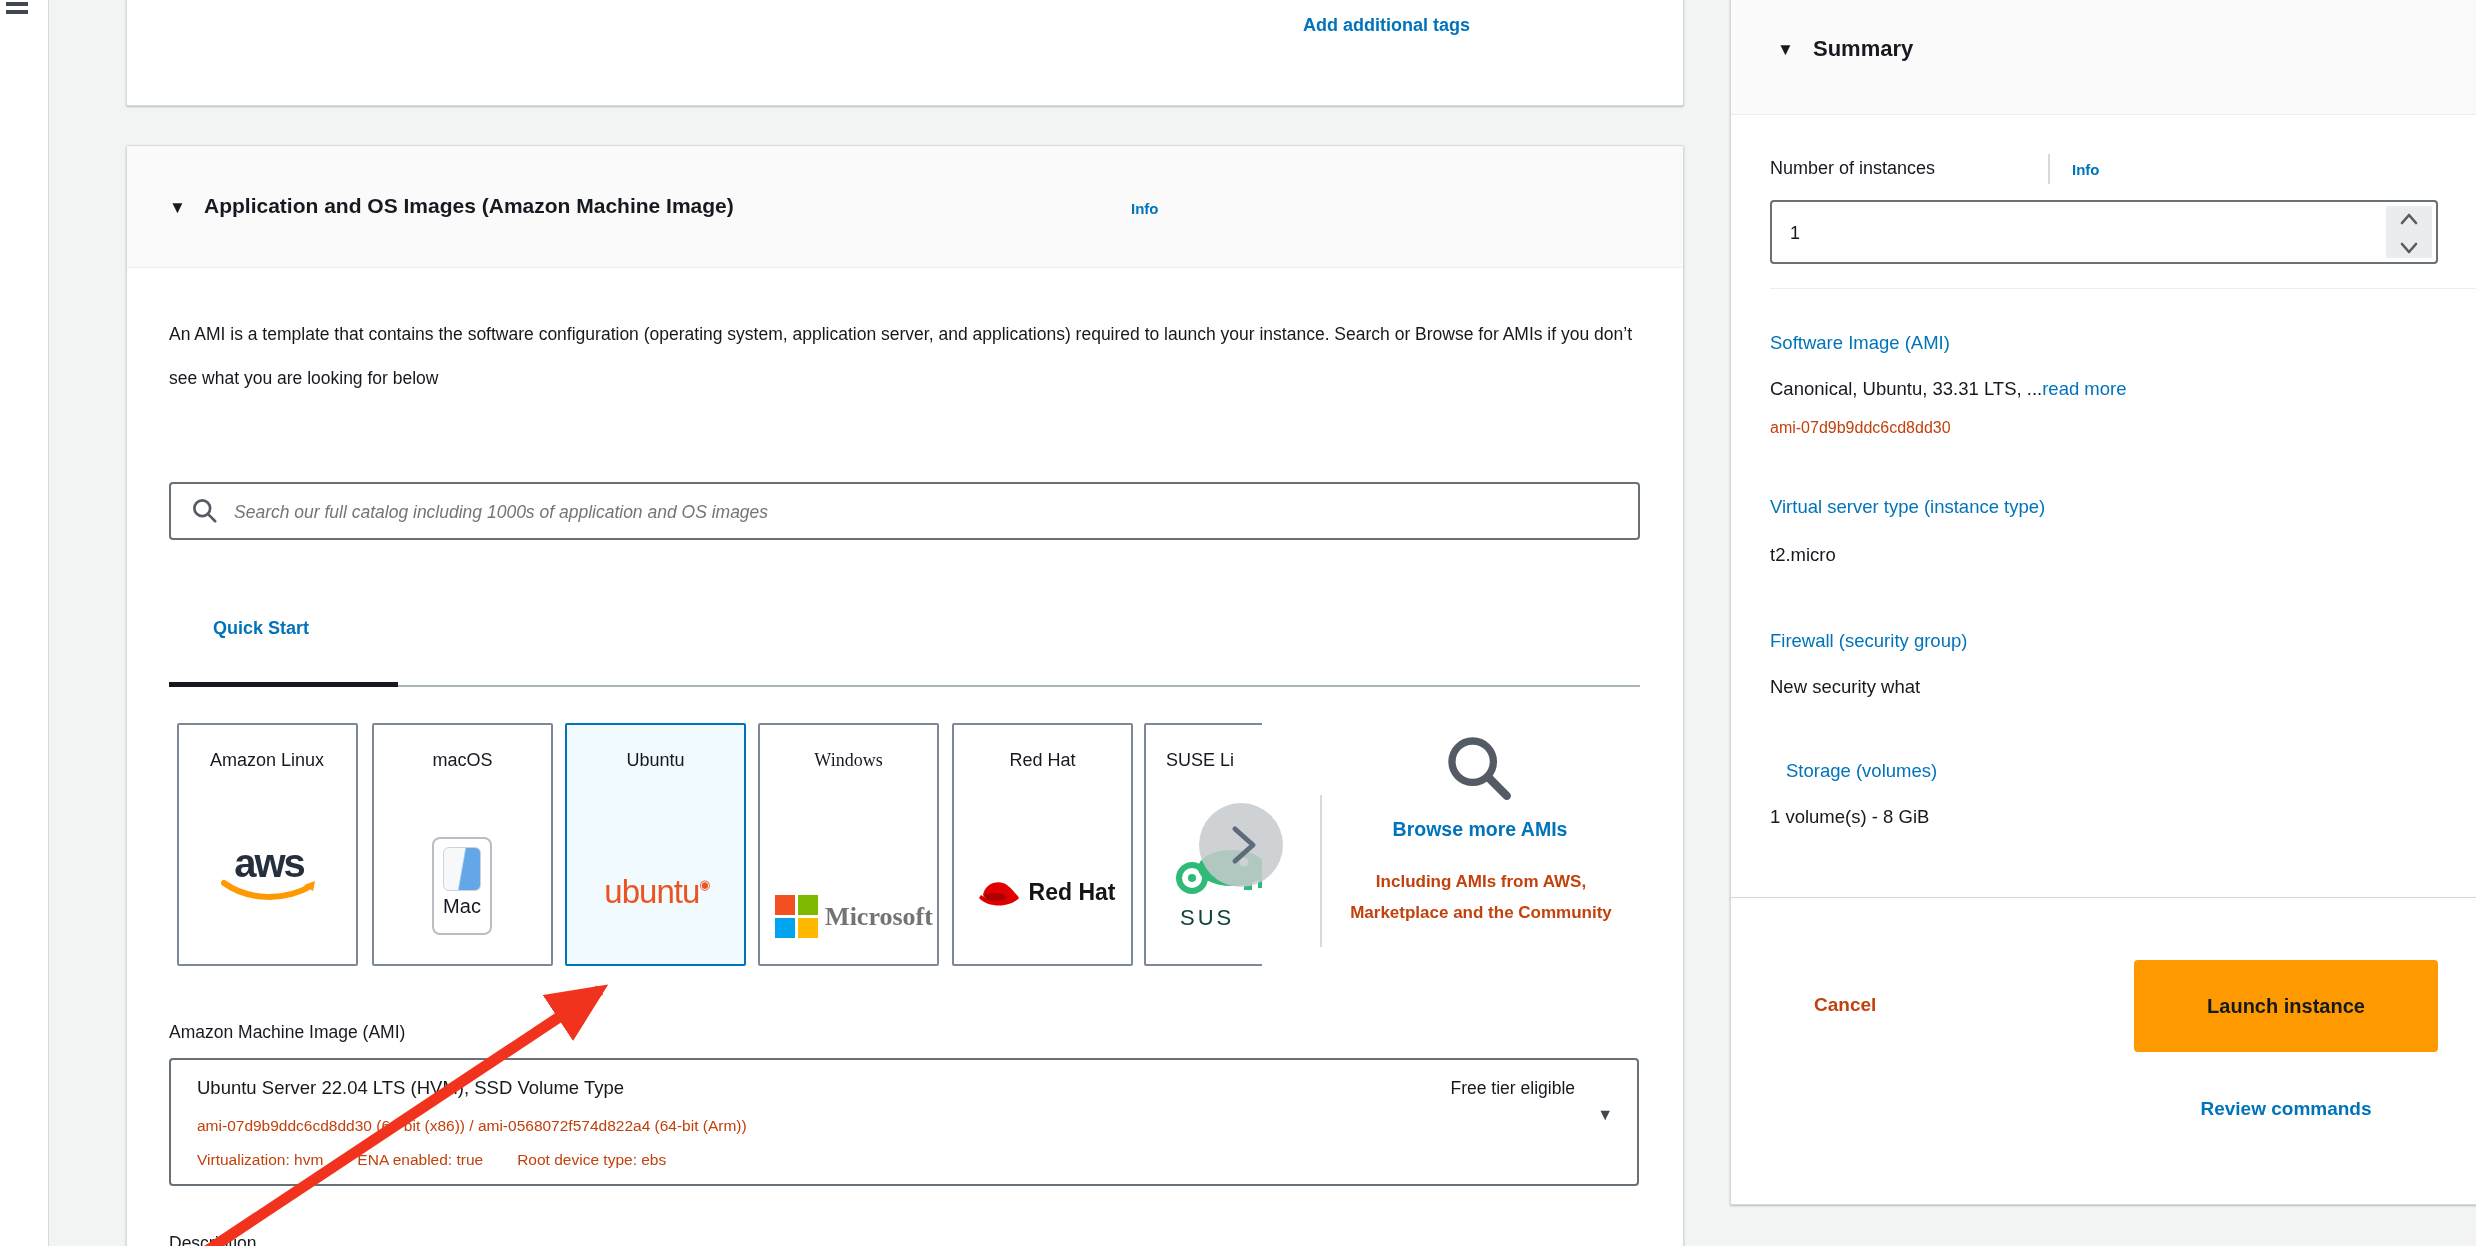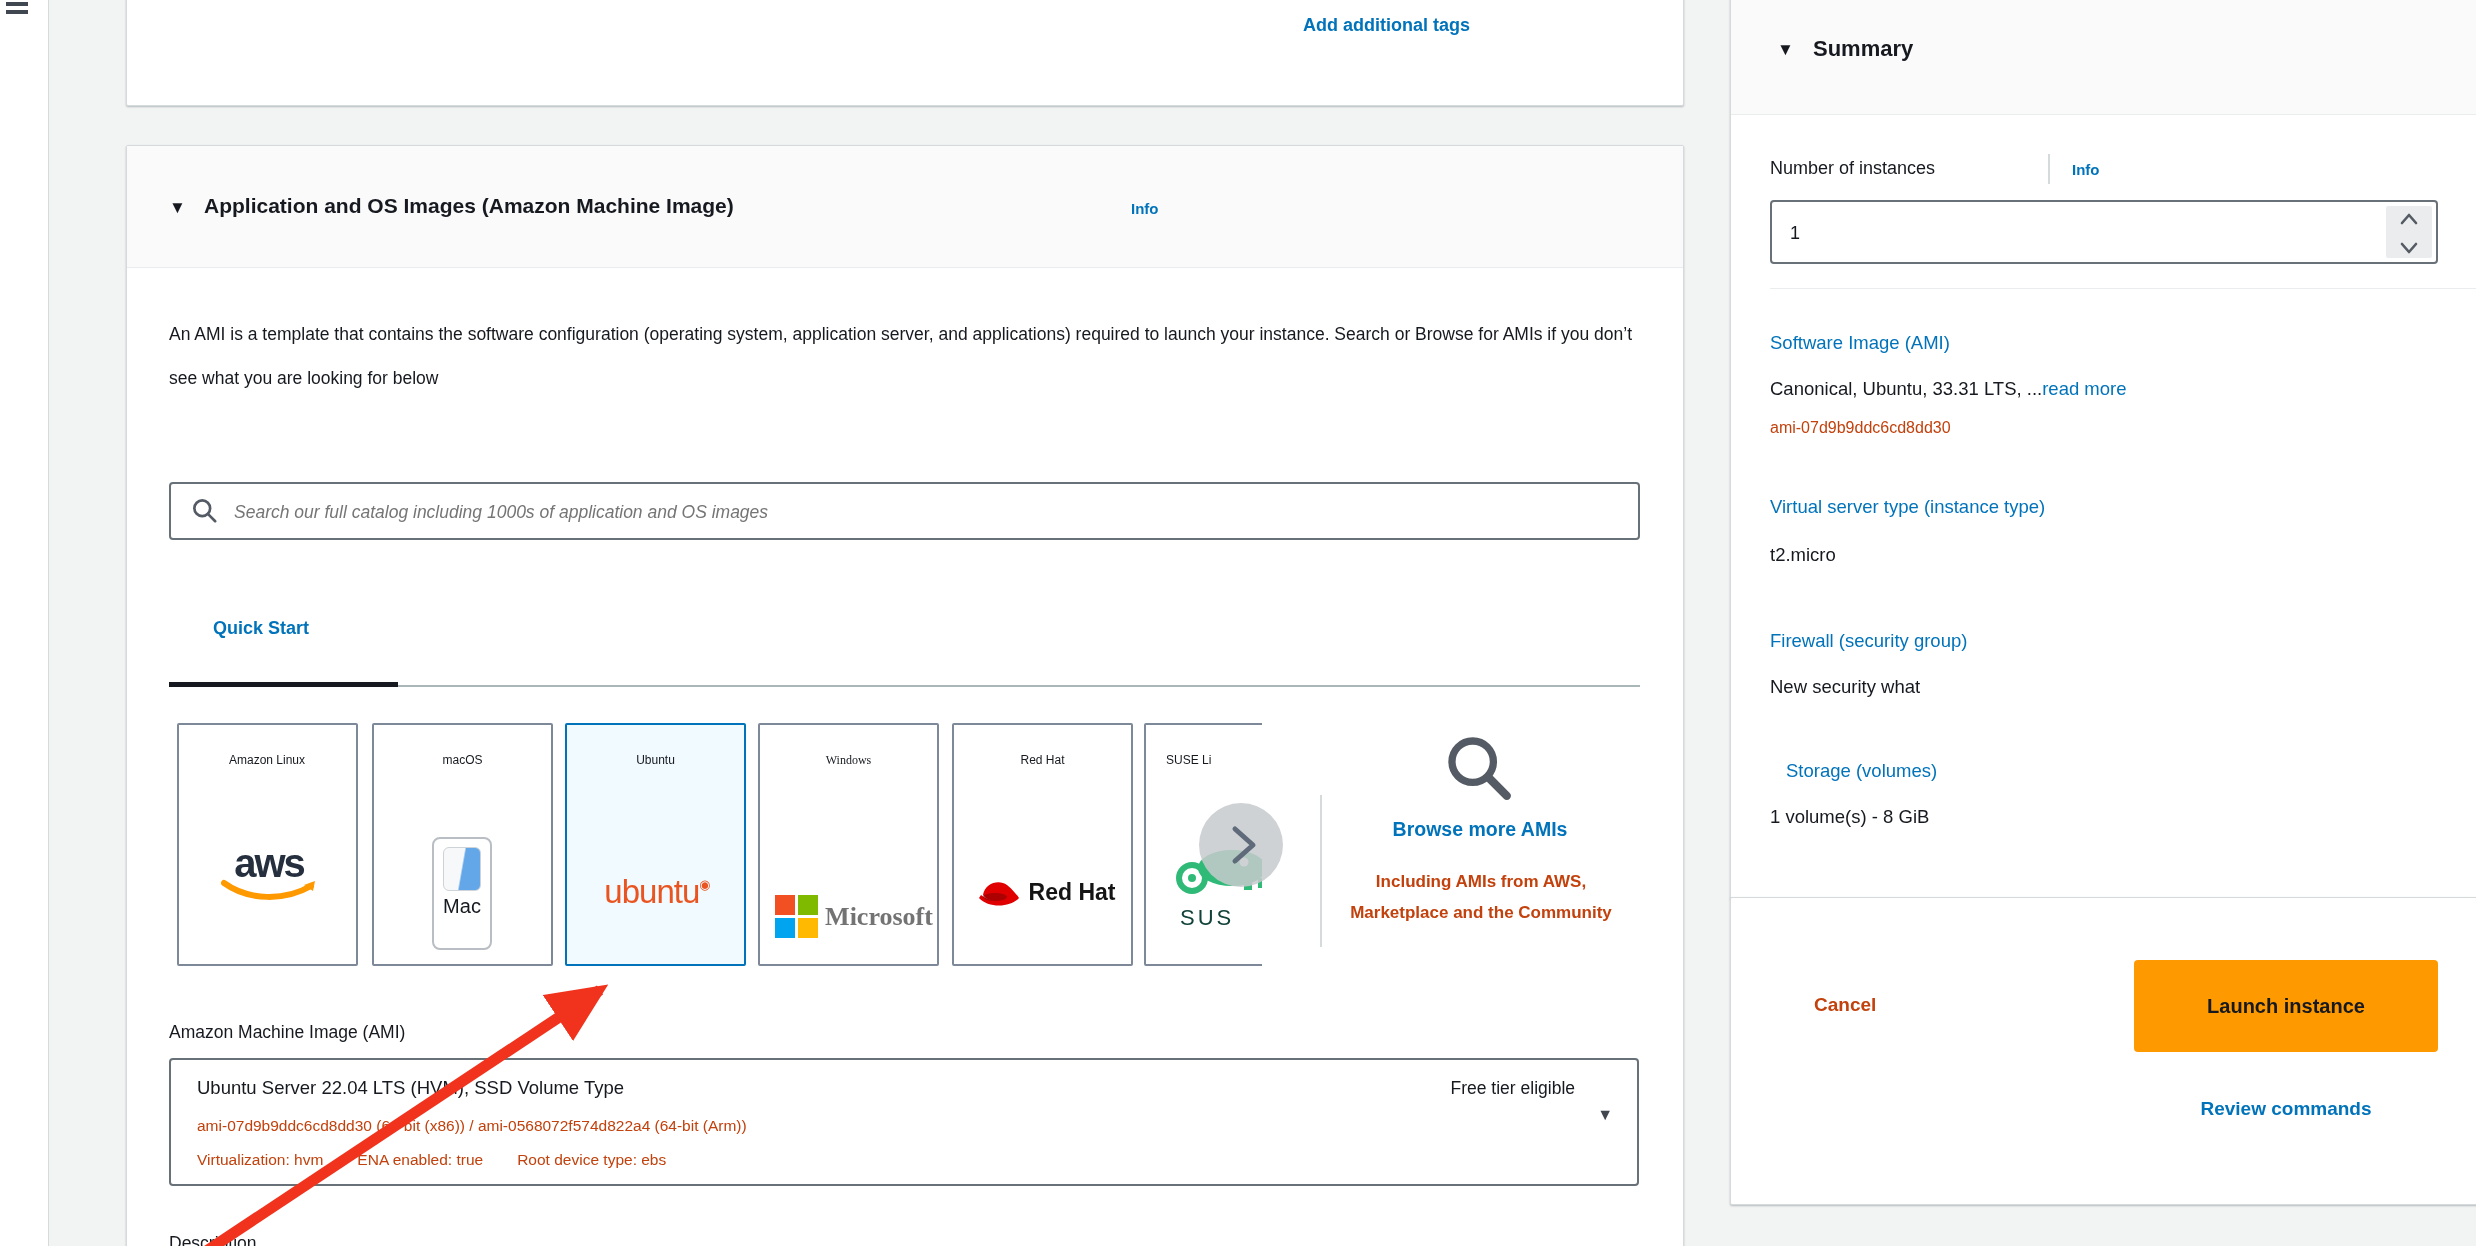--- a/index.html
+++ b/index.html
@@ -10,21 +10,21 @@
         box-shadow:0 1px 2px rgba(0,28,36,.25);}
   .sechead{position:absolute;left:0;right:0;top:0;background:#fafafa;border-bottom:1px solid #eaeded;}
   .lnk{color:#0073bb;cursor:pointer;}
   .gray{color:#c2410c;}
   .bold{font-weight:bold;}
   .input{position:absolute;background:#fff;border:2px solid #687078;border-radius:4px;box-sizing:border-box;
          font-family:"Liberation Sans",sans-serif;color:#16191f;}
   .oscard{position:absolute;top:0;width:181px;height:243px;background:#fff;border:2px solid #7d8998;
           border-radius:2px;box-sizing:border-box;text-align:center;cursor:pointer;}
   .oscard.sel{border-color:#0073bb;background:#f1faff;}
-  .oslabel{margin-top:22px;font-size:12px;line-height:26px;color:#16191f;}
+  .oslabel{margin-top:22px;font-size:18px;line-height:26px;color:#16191f;}
   .caret{color:#16191f;font-size:15px;}
   input{outline:none;}
 </style>
 </head>
 <body>
 
 <div class="page">
 
   <div class="abs" style="left:0;top:0;width:48px;height:1246px;background:#fff;border-right:1px solid #d5dbdb;"></div>
   <div class="abs" style="left:6px;top:2px;width:24px;height:16px;cursor:pointer;">
@@ -66,21 +66,21 @@
         <div style="font-size:40px;font-weight:bold;color:#252f3e;letter-spacing:-2px;line-height:40px;">aws</div>
         <svg width="96" height="24" viewBox="0 0 96 24" style="margin-top:-4px;">
           <path d="M3 4 C 28 22, 64 22, 90 7" fill="none" stroke="#ff9900" stroke-width="6" stroke-linecap="round"></path>
           <path d="M92 12 L94 2 L83 6 Z" fill="#ff9900"></path>
         </svg>
       </div>
     </div>
 
     <div class="oscard" style="left:195px;">
       <div class="oslabel">macOS</div>
-      <div class="abs" style="left:58px;top:112px;width:60px;height:113px;background:#fff;border:2px solid #b9bec4;border-radius:8px;box-sizing:border-box;text-align:center;">
+      <div class="abs" style="left:58px;top:112px;width:60px;height:98px;background:#fff;border:2px solid #b9bec4;border-radius:8px;box-sizing:border-box;text-align:center;">
         <div style="width:36px;height:42px;margin:8px auto 0;border-radius:6px;
                     background:linear-gradient(100deg,#f6f8fa 48%,#64a7e8 52%);border:1px solid #cdd3d8;"></div>
         <div style="font-size:20px;color:#16191f;margin-top:4px;">Mac</div>
       </div>
     </div>
 
     <div class="oscard sel" style="left:388px;">
       <div class="oslabel">Ubuntu</div>
       <div class="abs" style="left:0;top:148px;width:181px;text-align:center;">
         <span style="font-size:33px;color:#e95420;font-weight:500;letter-spacing:-1px;">ubuntu</span><span style="font-size:13px;color:#e95420;vertical-align:14px;">◉</span>

